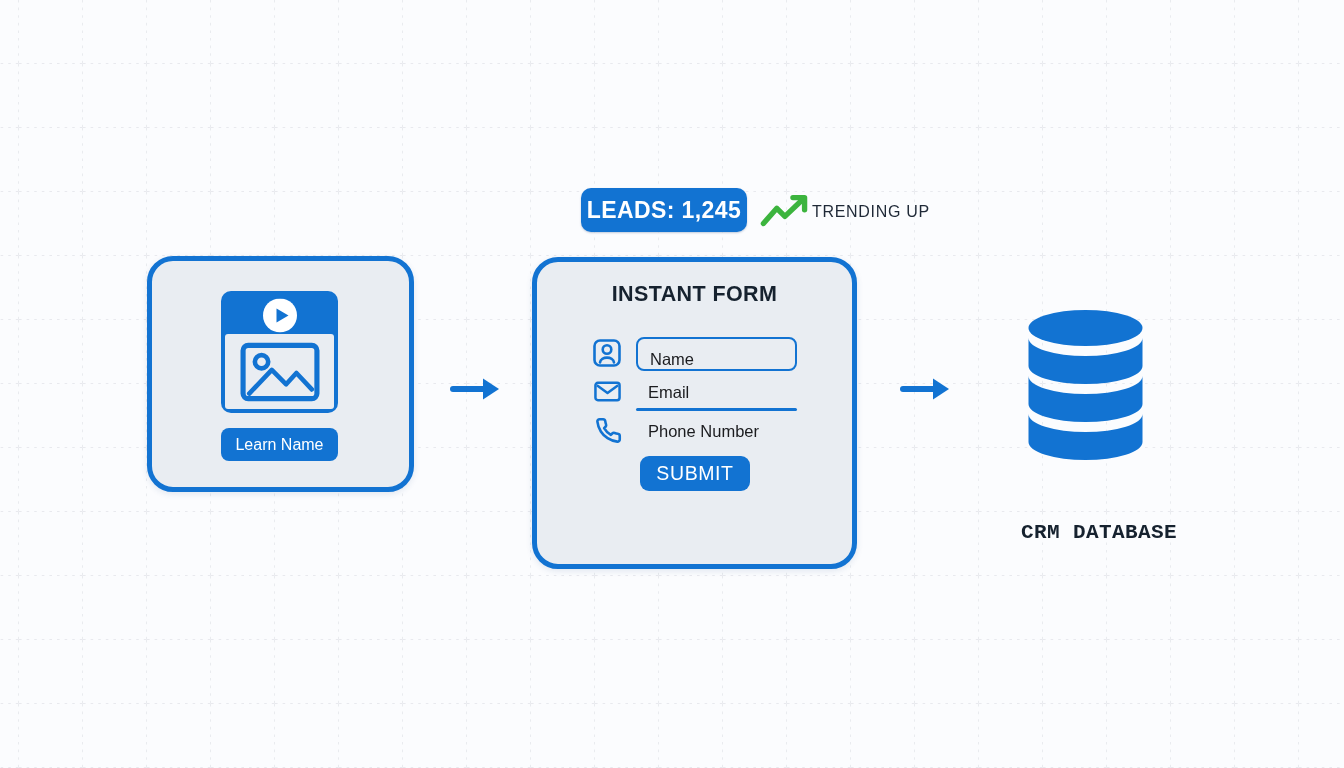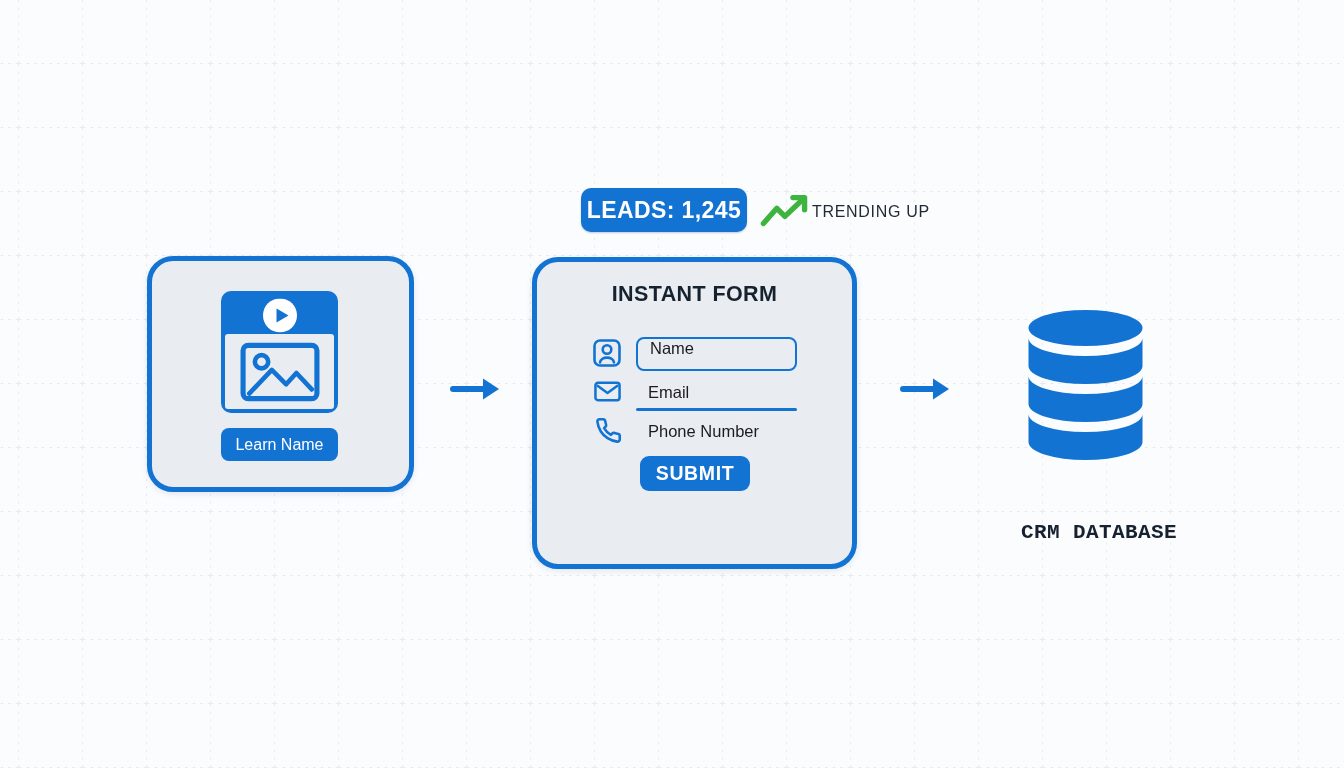--- a/index.html
+++ b/index.html
@@ -58,30 +58,30 @@
   
   .form-title{position:absolute;left:0;top:20px;width:100%;text-align:center;
     font-size:21.5px;font-weight:bold;color:#16222f;letter-spacing:.4px;}
   .ficon{position:absolute;}
   .icon-person{left:56px;top:77px;width:28px;height:28px;}
   .icon-email{left:57px;top:119px;width:27px;height:21px;}
   .icon-phone{left:58px;top:155px;width:27px;height:27px;}
   .name-box{
     position:absolute;left:99px;top:75px;width:161px;height:34px;
     border:2px solid #1273d2;border-radius:8px;box-sizing:border-box;
-    display:flex;align-items:flex-start;padding-left:12px;
+    display:flex;align-items:flex-end;padding-left:12px;
     font-size:16.5px;color:#1b1c1f;cursor:text;
   }
   .email-field{position:absolute;left:111px;top:121px;font-size:16.5px;color:#1b1c1f;cursor:text;}
   .email-underline{position:absolute;left:99px;top:146px;width:161px;height:3px;background:#1273d2;border-radius:2px;}
   .phone-field{position:absolute;left:111px;top:160px;font-size:16.5px;color:#1b1c1f;cursor:text;}
   .submit-btn{
     position:absolute;left:103px;top:194px;width:110px;height:35px;
     background:#1273d2;border-radius:9px;color:#fff;font-size:19.5px;
-    font-weight:bold;letter-spacing:.6px;
+    font-weight:normal;letter-spacing:.6px;
     display:flex;align-items:center;justify-content:center;cursor:pointer;
   }
 
   
   .db-icon{position:absolute;left:1028px;top:310px;width:115px;height:152px;}
 </style>
 </head>
 <body>
 
 <div class="canvas">

